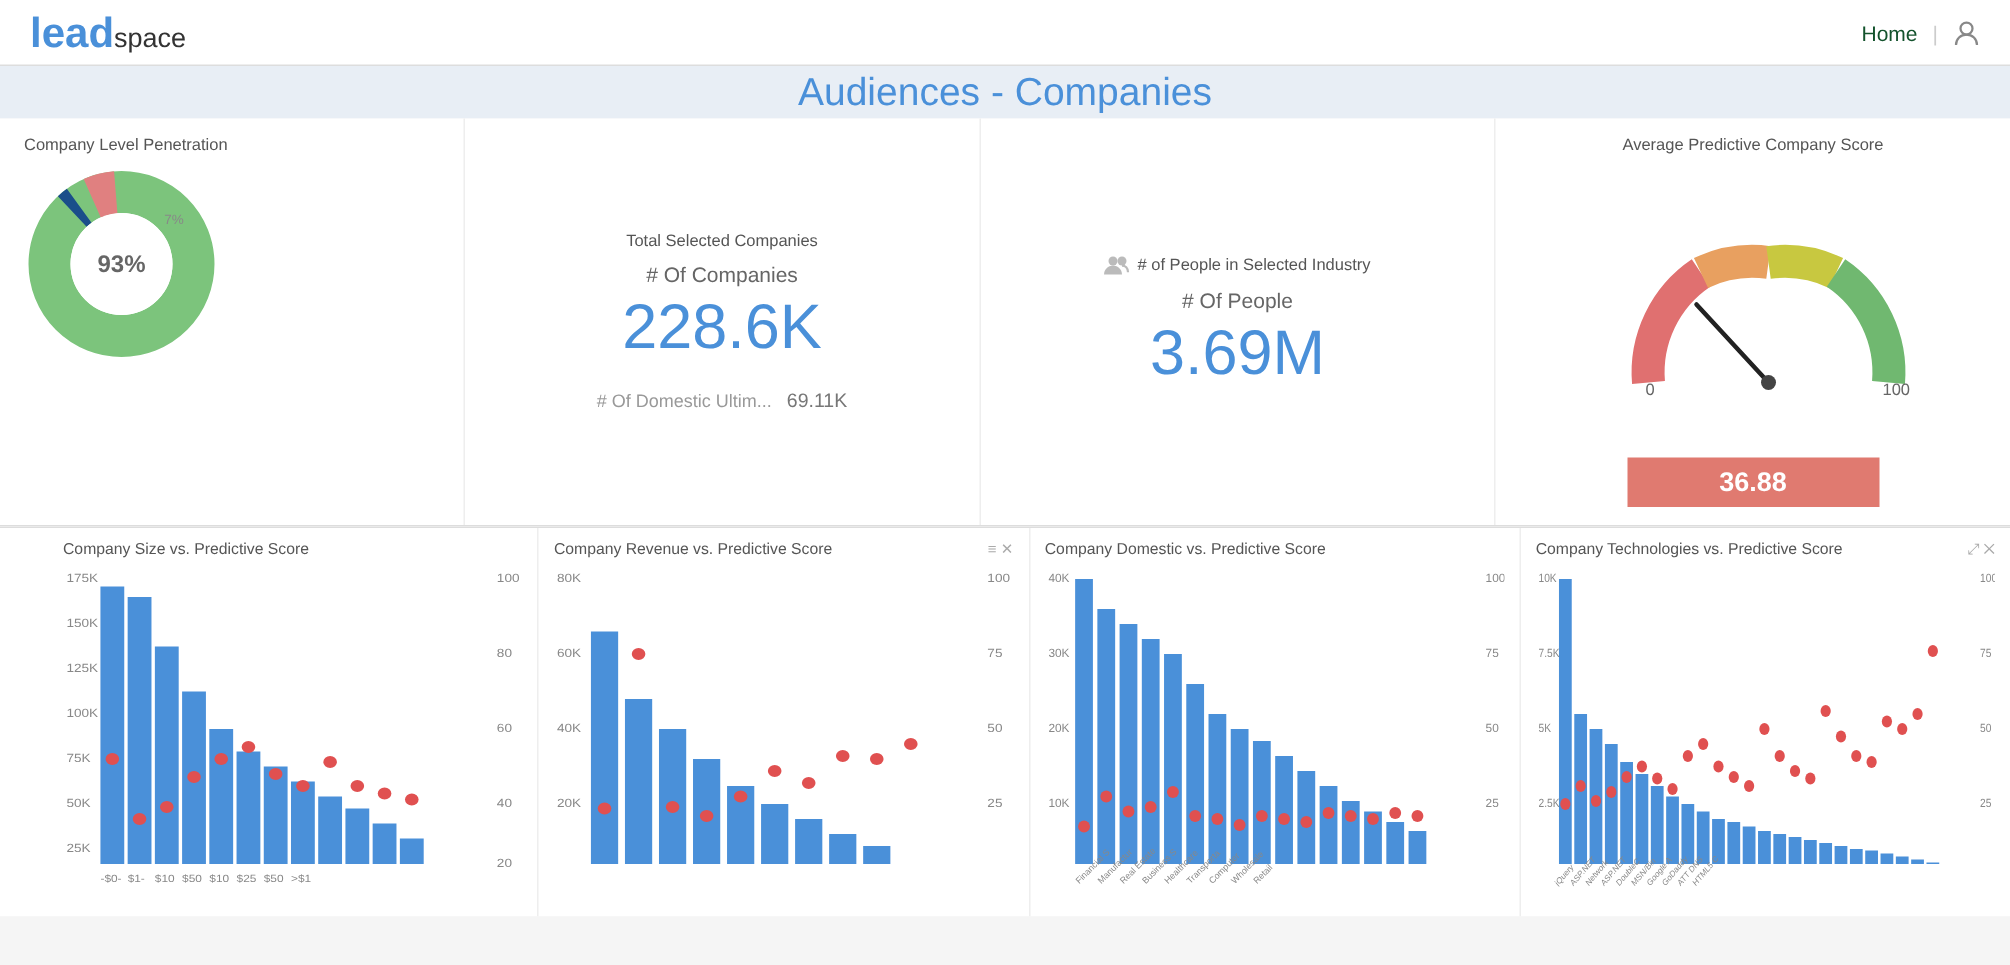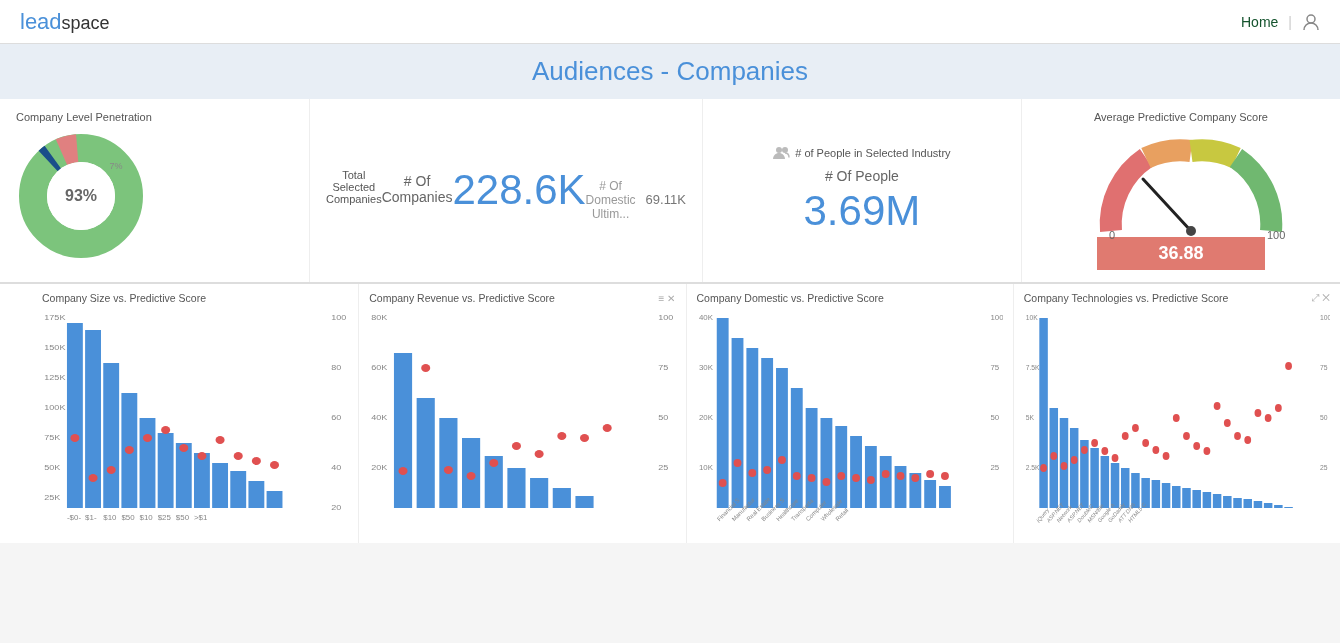--- a/index.html
+++ b/index.html
@@ -17,38 +17,38 @@
     }
     .logo { color: #4a90d9; font-size: 22px; font-weight: bold; }
     .logo span { color: #333; font-weight: normal; font-size: 18px; }
     .nav-right { display: flex; align-items: center; gap: 10px; color: #555; font-size: 14px; }
     .nav-divider { color: #ccc; }
 
     
     .page-title-bar {
       background: #e8eef5;
       text-align: center;
-      padding: 12px;
+      padding: 2px;
     }
     .page-title-bar h1 { color: #4a90d9; font-size: 26px; font-weight: 300; }
 
     
     .stats-row {
       display: flex;
       background: #fff;
       border-bottom: 1px solid #ddd;
       min-height: 160px;
     }
     .stat-panel {
       flex: 1;
       padding: 12px 16px;
       border-right: 1px solid #eee;
       position: relative;
     }
-    .stat-panel:last-child { border-right: none; }
+    .stat-panel:last-child { border-right: none; gap: 44px; }
     .stat-title {
       font-size: 11px;
       color: #555;
       margin-bottom: 8px;
       display: flex;
       align-items: center;
       gap: 4px;
     }
 
     
@@ -56,21 +56,21 @@
       display: flex;
       align-items: center;
       gap: 16px;
       margin-top: 8px;
     }
     .legend { display: flex; flex-direction: column; gap: 4px; }
     .legend-item { display: flex; align-items: center; gap: 6px; font-size: 11px; }
     .legend-dot { width: 12px; height: 12px; border-radius: 2px; flex-shrink: 0; }
 
     
-    .companies-panel { text-align: center; display: flex; flex-direction: row; justify-content: center; align-items: center; }
+    .companies-panel { text-align: center; display: flex; flex-direction: column; justify-content: center; align-items: center; }
     .stat-label { font-size: 14px; color: #666; margin-bottom: 4px; }
     .stat-big { font-size: 42px; color: #4a90d9; font-weight: 300; line-height: 1.1; }
     .stat-sub { font-size: 12px; color: #999; margin-top: 8px; }
 
     
     .people-panel { text-align: center; display: flex; flex-direction: column; justify-content: center; align-items: center; }
 
     
     .score-panel { display: flex; flex-direction: column; justify-content: center; align-items: center; }
 
@@ -114,21 +114,21 @@
       height: 220px;
     }
 
     
     svg { display: block; }
   </style>
 </head>
 <body>
 
 <div class="top-nav">
-  <div class="logo"><span style="color:#4a90d9;font-size:22px;font-weight:normal;">lead</span><span style="color:#333;font-size:18px;font-weight:normal;">space</span></div>
+  <div class="logo"><span style="color:#4a90d9;font-size:28px;font-weight:bold;">lead</span><span style="color:#333;font-size:18px;font-weight:normal;">space</span></div>
   <div class="nav-right">
     <span style="color:#14532d;cursor:pointer;">Home</span>
     <span class="nav-divider">|</span>
     <span style="cursor:pointer;">
       <svg width="18" height="18" viewBox="0 0 18 18" fill="none">
           <circle cx="9" cy="6" r="4" stroke="#888" stroke-width="1.5"></circle>
           <path d="M2 17c0-4 3.1-7 7-7s7 3 7 7" stroke="#888" stroke-width="1.5"></path>
         </svg>
     </span>
   </div>

